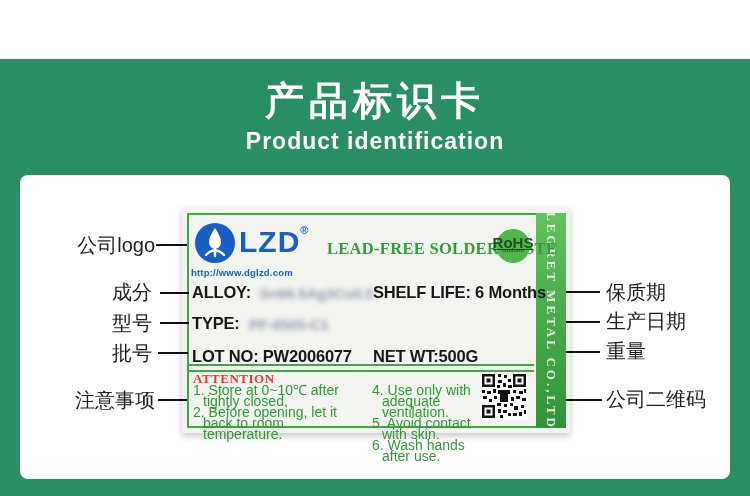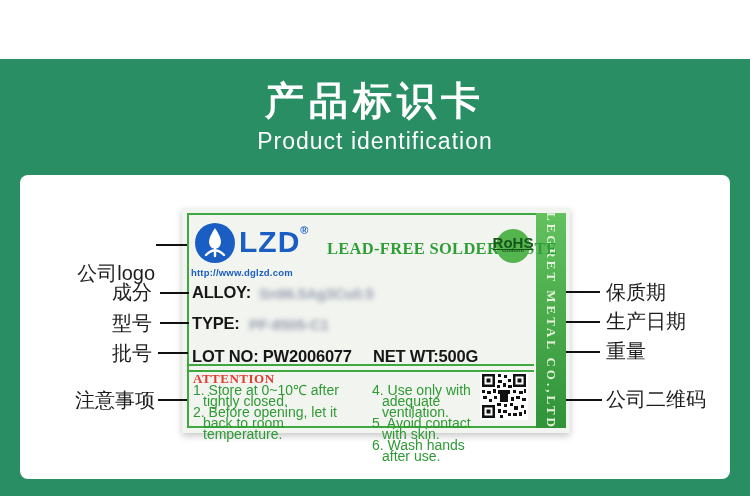--- a/index.html
+++ b/index.html
@@ -4,21 +4,21 @@
 <style>
   * { margin:0; padding:0; box-sizing:border-box; }
   html,body { width:750px; height:496px; }
   body { font-family:"Liberation Sans", sans-serif; position:relative; overflow:hidden; background:#ffffff; }
 
   .stage { position:absolute; left:0; top:16px; width:750px; height:496px; background:#2a8e64; }
   .top-white { position:absolute; left:0; top:0; width:750px; height:43px; background:#ffffff; }
 
   .banner { position:absolute; left:0; top:43px; width:750px; height:117px; display:flex; flex-direction:column; align-items:center; justify-content:center; color:#ffffff; }
   .banner-title { font-size:39px; font-weight:600; letter-spacing:5px; line-height:1.1; }
-  .banner-sub { font-size:23px; font-weight:400; letter-spacing:1px; margin-top:6px;text-align:center; }
+  .banner-sub { font-size:23px; font-weight:700; letter-spacing:1px; margin-top:6px;text-align:center; }
 
   .panel { position:absolute; left:20px; top:159px; width:710px; height:304px; background:#ffffff; border-radius:8px; }
 
   
   .label { position:absolute; left:182px; top:192px; width:388px; height:225px; background:#f2f4ef; box-shadow:0 3px 7px rgba(0,0,0,0.22); }
   .label-frame { position:absolute; left:5px; top:5px; right:4px; bottom:5px; border:2px solid #3fa83e; }
   .strip { position:absolute; top:5px; bottom:5px; right:4px; width:30px; background:linear-gradient(to bottom,#63c15e,#309339); display:flex; align-items:center; justify-content:center; }
   .strip-text { writing-mode:vertical-rl; text-orientation:sideways; font-family:"Liberation Serif", serif; font-weight:bold; font-size:13px; letter-spacing:3px; color:#e3f2d8; white-space:nowrap; }
 
   .logo-circle { position:absolute; left:12px; top:14px; width:42px; height:42px; }
@@ -85,20 +85,21 @@
     <div class="brand-name"><span>LZD</span><span class="brand-reg">®</span></div>
     <div class="brand-url">http://www.dglzd.com</div>
     <div class="product-name">LEAD-FREE SOLDER PASTE</div>
     <div class="rohs">
       <div class="rohs-main">RoHS</div>
       <div class="rohs-sub">conform</div>
     </div>
 
     <div class="fld row-alloy c1">ALLOY:</div>
     <div class="fld blurred blur-alloy">Sn96.5Ag3Cu0.5</div>
+    <div class="fld row-alloy c2">SHELF LIFE: 6 Months</div>
 
     <div class="fld row-type c1">TYPE:</div>
     <div class="fld blurred blur-type">PF-8505-C1</div>
 
     <div class="fld row-lot c1">LOT NO: PW2006077</div>
     <div class="fld row-lot c2">NET WT:500G</div>
 
     <div class="divider"></div>
 
     <div class="attn-heading">ATTENTION</div>
@@ -158,21 +159,21 @@
         <rect x="18" y="37" width="3" height="4"></rect>
           <rect x="23" y="38" width="4" height="3"></rect>
           <rect x="28" y="41" width="3" height="3"></rect>
         <rect x="33" y="41" width="4" height="3"></rect>
           <rect x="39" y="40" width="3" height="4"></rect>
           <rect x="20" y="43" width="3" height="3"></rect>
       </g>
     </svg>
   </div>
 
-  <div class="callout callout-left" style="right:595px; top:217px;margin-top:28px;">公司logo</div>
+  <div class="callout callout-left" style="right:595px; top:217px;">公司logo</div>
   <div class="callout callout-left" style="right:598px; top:264px;margin-left:44px;">成分</div>
   <div class="callout callout-left" style="right:598px; top:295px;">型号</div>
   <div class="callout callout-left" style="right:598px; top:325px;">批号</div>
   <div class="callout callout-left" style="right:595px; top:372px;">注意事项</div>
 
   <div class="lead-line" style="left:156px; top:228px; width:31px;"></div>
   <div class="lead-line" style="left:160px; top:276px; width:29px;"></div>
   <div class="lead-line" style="left:160px; top:306px; width:29px;"></div>
   <div class="lead-line" style="left:158px; top:336px; width:30px;"></div>
   <div class="lead-line" style="left:158px; top:383px; width:29px;"></div>

